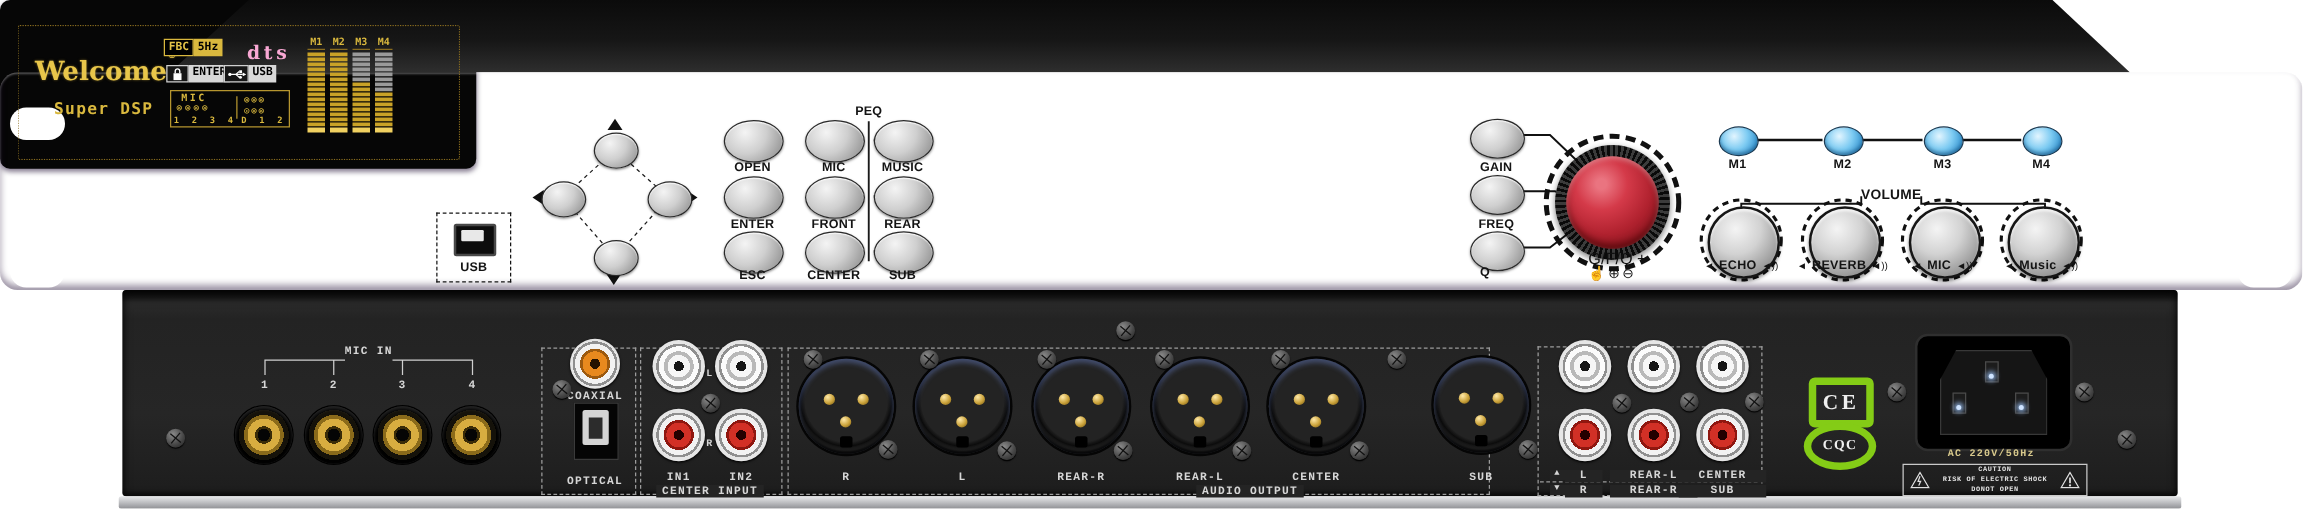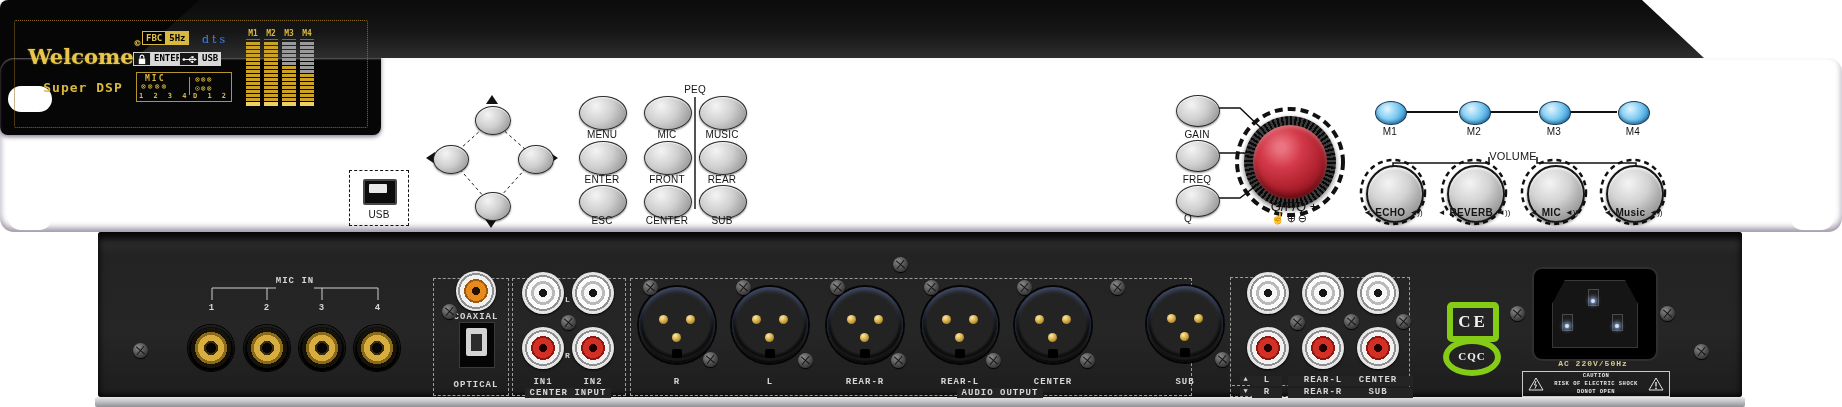--- a/index.html
+++ b/index.html
@@ -20,21 +20,21 @@
   #rear-panel{left:98px;top:232px;width:1644px;height:165px;
     background:linear-gradient(180deg,#101010,#2b2b2b 6%,#232323 14%,#262626 60%,#1d1d1d);
     border-radius:3px;box-shadow:inset 0 6px 8px rgba(0,0,0,.7), inset 0 -3px 4px rgba(0,0,0,.6);}
   #bottom-strip{left:95px;top:397px;width:1650px;height:10px;border-radius:2px;
     background:linear-gradient(180deg,#e9eaec,#b9babd 55%,#8f9094);}
   
   .btn{width:46px;height:32px;border-radius:50%;z-index:4;cursor:pointer;
     background:radial-gradient(circle at 35% 28%,#f4f4f4,#cfcfcf 45%,#a2a2a2 78%,#8b8b8b);
     border:1px solid #2a2a2a;box-shadow:0 1px 2px rgba(0,0,0,.45), inset 0 1px 1px rgba(255,255,255,.8);}
   .btn.small{width:34px;height:27px;}
-  .flabel{font-weight:400;font-size:10px;line-height:1.1;color:#141414;text-align:center;letter-spacing:.2px;z-index:4;}
+  .flabel{font-weight:700;font-size:10px;line-height:1.1;color:#141414;text-align:center;letter-spacing:.2px;z-index:4;}
   .rlabel{font-family:"Liberation Mono",monospace;font-weight:700;font-size:9px;line-height:1.1;
     color:#d6d6d6;text-align:center;letter-spacing:1px;z-index:4;}
   .screw{width:15px;height:15px;border-radius:50%;z-index:4;
     background:radial-gradient(circle at 35% 30%,#8a8a8a,#4a4a4a 55%,#1f1f1f);box-shadow:0 1px 1px #000;}
   .screw::before{content:"";position:absolute;left:2px;top:7px;width:11px;height:1px;background:#111;transform:rotate(40deg);}
   .screw::after{content:"";position:absolute;left:7px;top:2px;width:1px;height:11px;background:#111;transform:rotate(40deg);}
   svg.overlay{left:0;top:0;z-index:3;pointer-events:none;}
   .dashed-box{border:1px dashed #9c9c9c;z-index:2;}
   
   #power-block{left:140px;top:100px;width:170px;height:116px;background:#0a0a0a;border-radius:10px;
@@ -63,22 +63,22 @@
   .disp-inner{position:absolute;left:14px;top:20px;width:352px;height:106px;border:1px dotted #8a6d1f;border-radius:2px;}
   .welcome{position:absolute;left:28px;top:38px;width:96px;text-align:center;color:#e8c64a;
     font-family:"DejaVu Serif",serif;font-weight:700;font-size:21px;text-shadow:0 0 2px rgba(230,190,60,.5);}
   .welcome sup{font-size:8px;vertical-align:18px;}
   .superdsp{position:absolute;left:24px;top:80px;width:118px;text-align:center;color:#d9b83e;
     font-family:"DejaVu Sans Mono",monospace;font-weight:700;font-size:13px;letter-spacing:1px;}
   .badge-row{position:absolute;display:flex;height:14px;}
   .b-fbc{background:#000;color:#e3c348;border:1px solid #d9b83e;padding:0 3px;
     font:700 9px/12px "DejaVu Sans Mono",monospace;}
   .b-hz{background:#d9b83e;color:#000;padding:0 3px;font:700 9px/14px "DejaVu Sans Mono",monospace;}
-  .b-dts{position:absolute;left:190px;top:33px;width:50px;text-align:center;color:#3b82f6;
-    font-family:"DejaVu Serif",serif;font-weight:400;font-size:11px;letter-spacing:3px;}
+  .b-dts{position:absolute;left:190px;top:33px;width:50px;text-align:center;color:#f9a8d4;
+    font-family:"DejaVu Serif",serif;font-weight:700;font-size:15px;letter-spacing:3px;}
   .b-ico{background:#161616;border:1px solid #cfcfcf;width:16px;display:flex;align-items:center;justify-content:center;}
   .b-txt{background:#d8d8d8;color:#000;padding:0 3px;font:700 9px/13px "DejaVu Sans Mono",monospace;}
   .mic-panel{position:absolute;left:136px;top:72px;width:94px;height:28px;border:1px solid #b5952f;
     color:#d9b83e;font-family:"DejaVu Sans Mono",monospace;}
   .mic-panel .ttl{position:absolute;left:8px;top:1px;font-size:8px;font-weight:700;letter-spacing:2px;}
   .mic-panel .dots4{position:absolute;left:4px;top:9px;font-size:8px;letter-spacing:2px;}
   .mic-panel .nums{position:absolute;left:2px;top:19px;font-size:7px;font-weight:700;letter-spacing:3px;}
   .mic-panel .div{position:absolute;left:52px;top:4px;width:1px;height:18px;background:#b5952f;}
   .mic-panel .grid{position:absolute;left:58px;top:2px;font-size:8px;line-height:9px;letter-spacing:1px;}
   .mic-panel .drow{position:absolute;left:56px;top:19px;font-size:7px;font-weight:700;letter-spacing:3px;}
@@ -181,21 +181,21 @@
     <div class="abs" id="usb-conn"></div>
     <div class="abs flabel" style="left:0;top:38px;width:58px;">USB</div>
   </div>
 
   <div class="abs btn small" style="left:475px;top:106px;"></div>
   <div class="abs btn small" style="left:433px;top:145px;"></div>
   <div class="abs btn small" style="left:518px;top:145px;"></div>
   <div class="abs btn small" style="left:475px;top:192px;"></div>
 
   <div class="abs btn" style="left:579px;top:96px;"></div>
-  <div class="abs flabel" style="left:567px;top:129px;width:70px;">MENU</div>
+  <div class="abs flabel" style="left:567px;top:129px;width:70px;">OPEN</div>
   <div class="abs btn" style="left:579px;top:141px;"></div>
   <div class="abs flabel" style="left:567px;top:174px;width:70px;">ENTER</div>
   <div class="abs btn" style="left:579px;top:185px;"></div>
   <div class="abs flabel" style="left:567px;top:215px;width:70px;">ESC</div>
 
   <div class="abs flabel" style="left:675px;top:84px;width:40px;">PEQ</div>
   <div class="abs btn" style="left:644px;top:96px;"></div>
   <div class="abs btn" style="left:699px;top:96px;"></div>
   <div class="abs flabel" style="left:639px;top:129px;width:56px;">MIC</div>
   <div class="abs flabel" style="left:694px;top:129px;width:56px;">MUSIC</div>
@@ -205,21 +205,21 @@
   <div class="abs flabel" style="left:694px;top:174px;width:56px;">REAR</div>
   <div class="abs btn" style="left:644px;top:185px;"></div>
   <div class="abs btn" style="left:699px;top:185px;"></div>
   <div class="abs flabel" style="left:639px;top:215px;width:56px;">CENTER</div>
   <div class="abs flabel" style="left:694px;top:215px;width:56px;">SUB</div>
 
   <div id="display">
     <div class="disp-inner"></div>
     <div class="welcome"><span>Welcome</span><sup>©</sup></div>
     <div class="superdsp">Super DSP</div>
-    <div class="badge-row" style="left:142px;top:31px;justify-content:center;">
+    <div class="badge-row" style="left:131px;top:31px;justify-content:center;">
       <span class="b-fbc">FBC</span>
       <span class="b-hz">5Hz</span>
     </div>
     <div class="b-dts">dts</div>
     <div class="badge-row" style="left:133px;top:52px;">
       <span class="b-ico">
         <svg width="10" height="11" viewBox="0 0 10 12">
             <rect x="1.5" y="5" width="7" height="6" fill="#fff"></rect>
             <path d="M3 5 V3.2 a2 2 0 0 1 4 0 V5" stroke="#fff" stroke-width="1.2" fill="none"></path>
           </svg>

